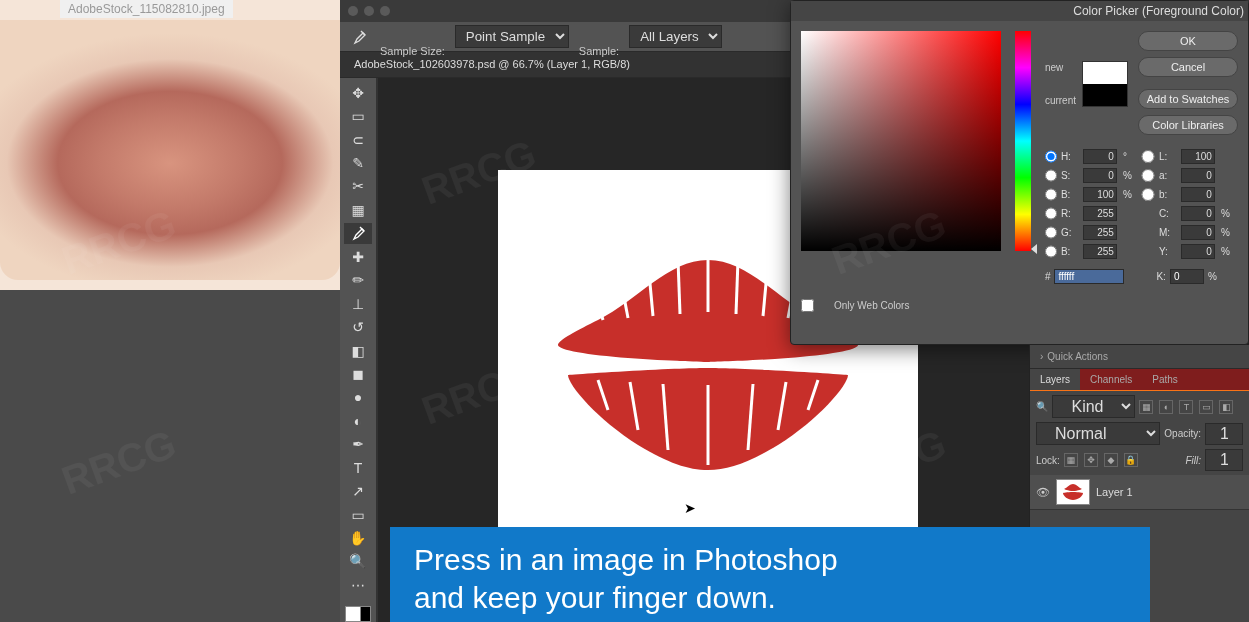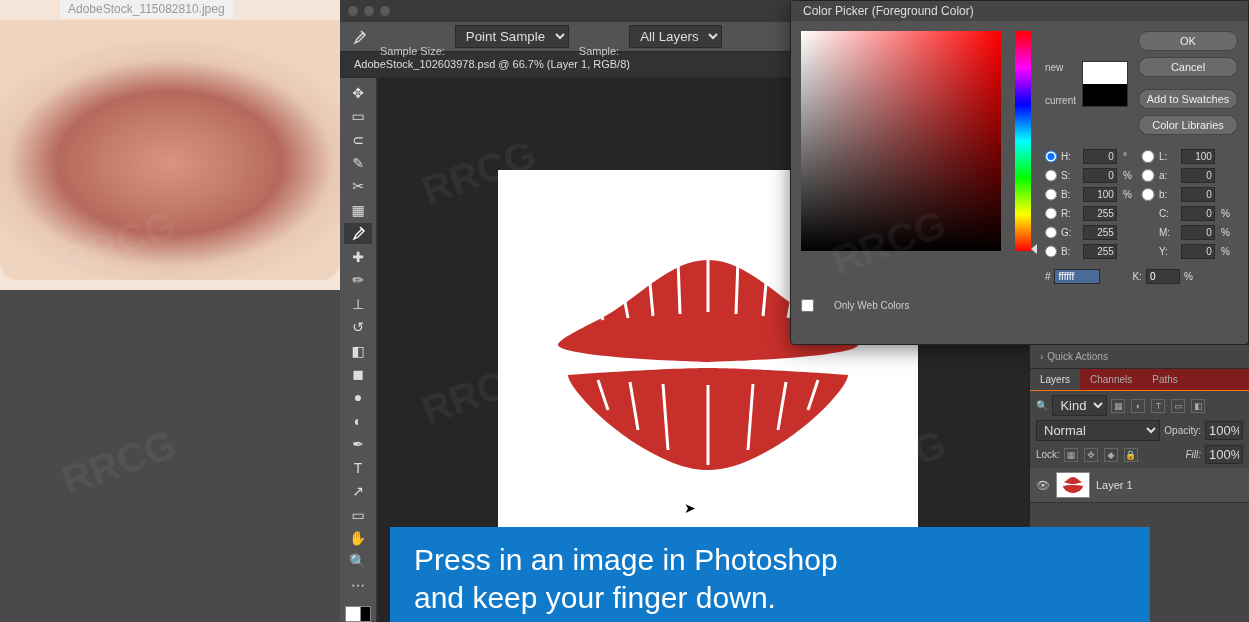--- a/index.html
+++ b/index.html
@@ -32,52 +32,52 @@
 .sw-fg { position:absolute; left:0; top:0; width:16px; height:16px; background:#fff; border:1px solid #888; z-index:2; }
 .sw-bg { position:absolute; right:0; bottom:0; width:16px; height:16px; background:#000; border:1px solid #888; }
 
 
 .canvas-area { position:absolute; left:38px; top:78px; right:0; bottom:0; background:#262626; overflow:hidden; }
 .canvas { position:absolute; left:120px; top:92px; width:420px; height:420px; background:#fff; }
 .lips { position:absolute; left:50px; top:80px; width:320px; height:230px; }
 
 
 .picker { position:absolute; left:790px; top:0; width:459px; height:345px; background:#535353; border:1px solid #222; border-radius:4px; box-shadow:0 4px 20px rgba(0,0,0,0.5); }
-.picker-title { text-align:left; padding:3px 12px; color:#ddd; font-size:12px; background:#454545; }
+.picker-title { text-align:right; padding:3px 4px; color:#ddd; font-size:12px; background:#454545; }
 .picker-body { display:flex; padding:10px; gap:14px; }
 .sat-box { width:220px; height:220px; position:relative;
   background: linear-gradient(to top, #000, transparent), linear-gradient(to right, #fff, #ff0000);
 }
 .hue-strip { width:18px; height:220px; background:linear-gradient(to bottom,#ff0000,#ff00ff,#0000ff,#00ffff,#00ff00,#ffff00,#ff0000); position:relative; }
 .hue-slider { position:absolute; right:-6px; bottom:-3px; width:0; height:0; border-top:5px solid transparent; border-bottom:5px solid transparent; border-right:6px solid #ddd; }
 .picker-right { flex:1; display:flex; flex-direction:column; gap:6px; }
 .picker-buttons { display:flex; flex-direction:column; gap:6px; margin-bottom:8px; }
 .pbtn { background:#6a6a6a; border:1px solid #444; border-radius:12px; padding:3px 0; color:#eee; font-size:11px; text-align:center; cursor:pointer; width:100px; align-self:flex-end;}
 .swatch-preview { display:flex; gap:6px; align-items:center; margin-bottom:6px; }
 .swatch-box { display:flex; flex-direction:column; border:1px solid #333; }
 .sw-new { width:44px; height:22px; background:#fff; }
 .sw-cur { width:44px; height:22px; background:#000; }
 .sw-labels { display:flex; flex-direction:column; justify-content:space-between; height:44px; font-size:10px; color:#ccc; }
 .val-grid { display:grid; grid-template-columns: 12px 18px 36px 14px 14px 18px 36px 14px; gap:4px 4px; align-items:center; font-size:10px; }
 .val-grid input[type=text] { width:34px; background:#3a3a3a; border:1px solid #2a2a2a; color:#ddd; font-size:10px; padding:1px 2px; text-align:right; }
 .val-grid input[type=radio] { margin:0; }
 .hex-row { display:flex; gap:4px; align-items:center; margin-top:4px; font-size:10px;}
-.hex-row input { width:46px; background:#4a6a9a; border:1px solid #2a2a2a; color:#fff; font-size:10px; padding:1px 3px; }
+.hex-row input { width:70px; background:#4a6a9a; border:1px solid #2a2a2a; color:#fff; font-size:10px; padding:1px 3px; }
 .web-only { position:absolute; left:10px; bottom:32px; font-size:10px; color:#ccc; display:flex; gap:20px; align-items:center; }
 
 
 .right-panels { position:absolute; right:0; top:345px; width:220px; bottom:0; background:#454545; border-left:1px solid #222; }
 .panel-sec { border-bottom:1px solid #2a2a2a; }
 .quick-actions { padding:6px 10px; color:#aaa; font-size:10px; display:flex; align-items:center; gap:4px;}
 .panel-tabs { display:flex; background:#7f1d1d; border-bottom:1px solid #f97316; }
 .ptab { padding:5px 10px; font-size:10px; color:#aaa; cursor:pointer; }
 .ptab.active { background:#454545; color:#ddd; }
 .layer-controls { padding:4px 6px; font-size:10px; color:#ccc; display:flex; flex-direction:column; gap:4px; }
 .lc-row { display:flex; gap:4px; align-items:center; }
-.lc-row select, .lc-row input { background:#3a3a3a; border:1px solid #2a2a2a; color:#ddd; font-size:13px; padding:1px 3px; }
+.lc-row select, .lc-row input { background:#3a3a3a; border:1px solid #2a2a2a; color:#ddd; font-size:16px; padding:1px 14px; }
 .lc-icons { display:flex; gap:6px; }
 .mini-icon { width:14px; height:14px; border:1px solid #666; display:flex; align-items:center; justify-content:center; font-size:9px; color:#aaa; }
 .layer-list { background:#3a3a3a; }
 .layer-row { display:flex; align-items:center; gap:6px; padding:4px 6px; background:#4f4f4f; border-bottom:1px solid #333;}
 .eye { width:14px; text-align:center; color:#ccc; }
 .thumb { width:34px; height:26px; background:#fff; border:1px solid #888; display:flex; align-items:center; justify-content:center; }
 .thumb svg { width:28px; height:20px; }
 
 
 .instruction { position:absolute; left:390px; bottom:0; width:760px; background:#1179c9; padding:14px 24px 6px 24px; }

